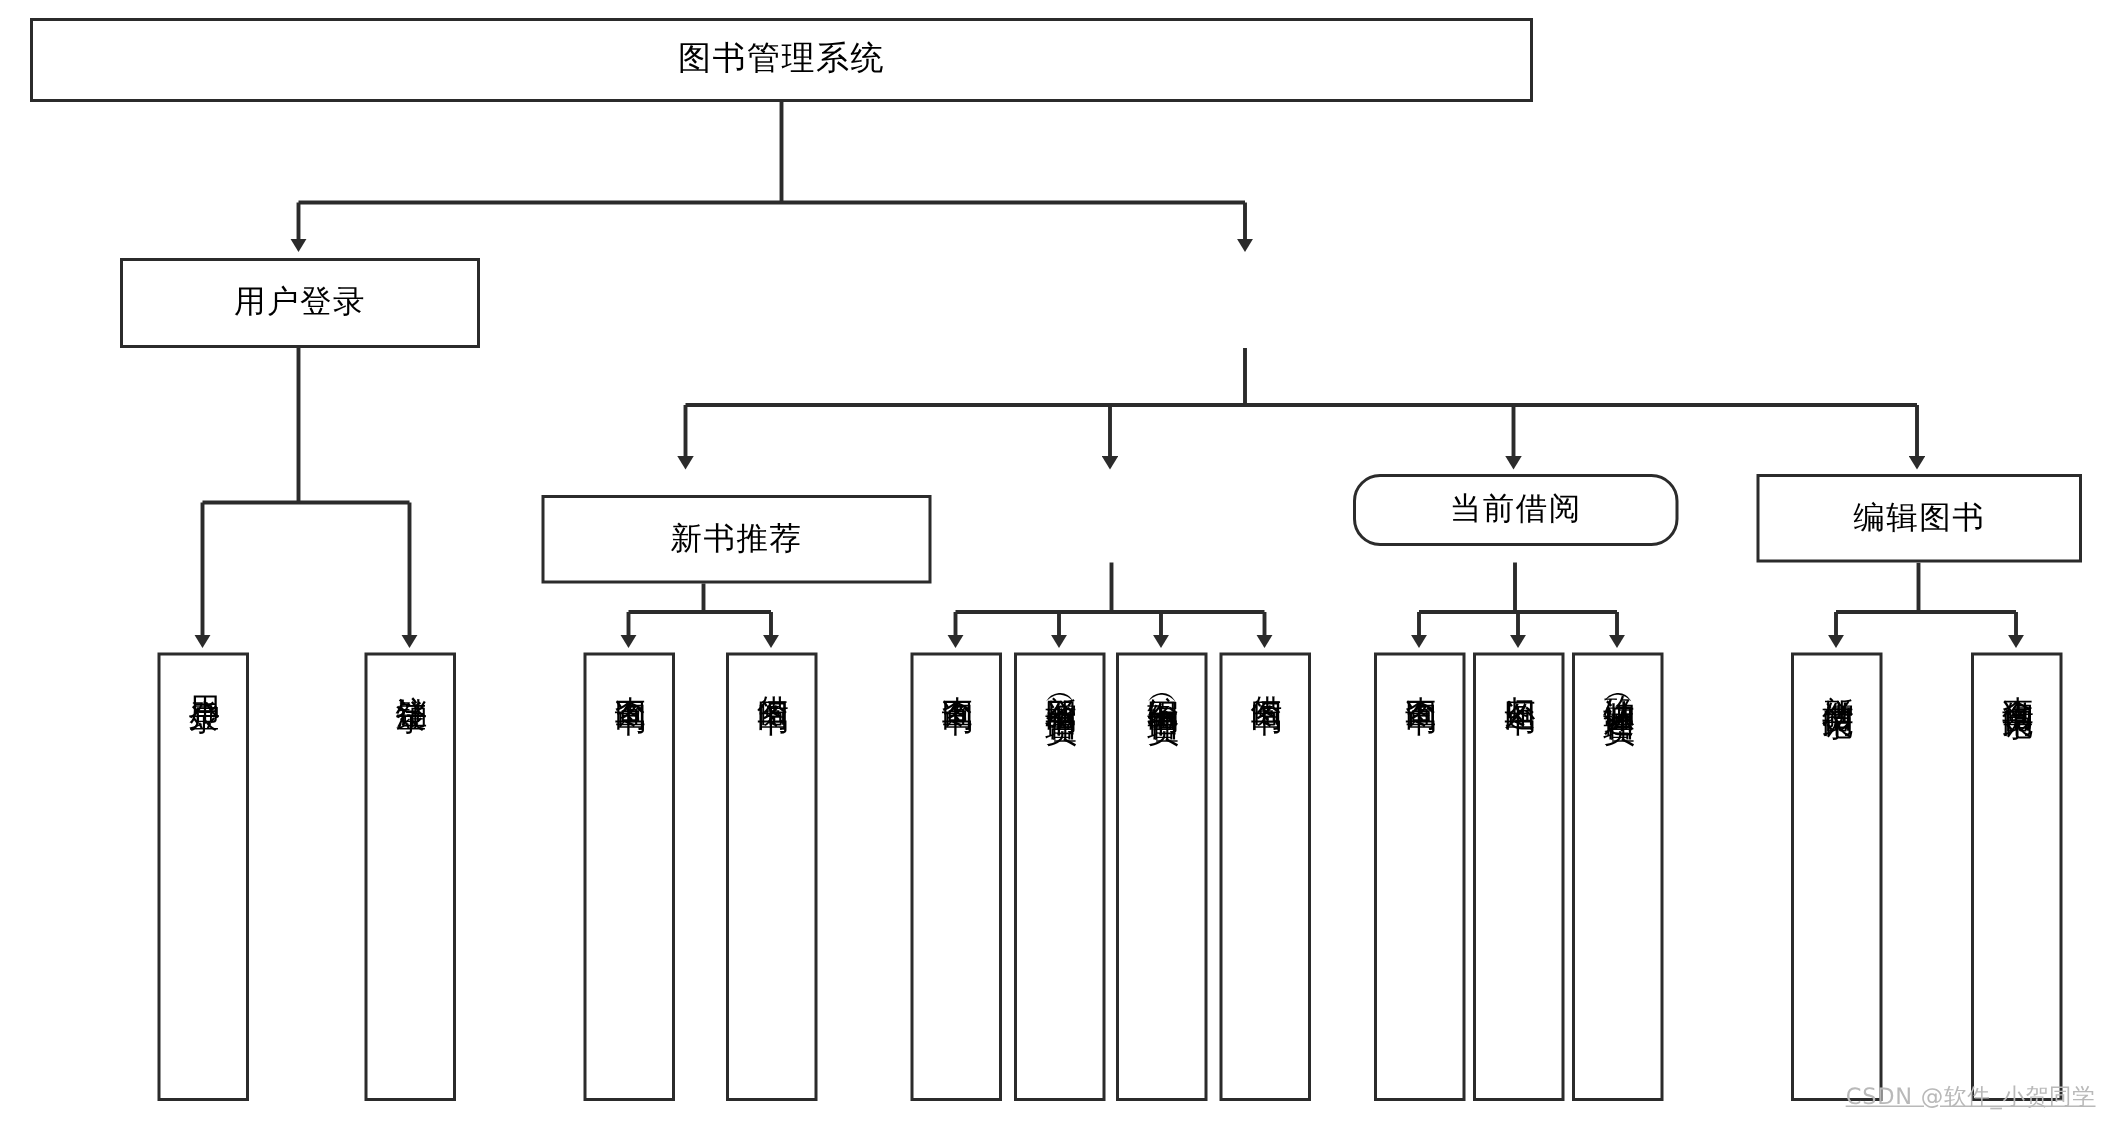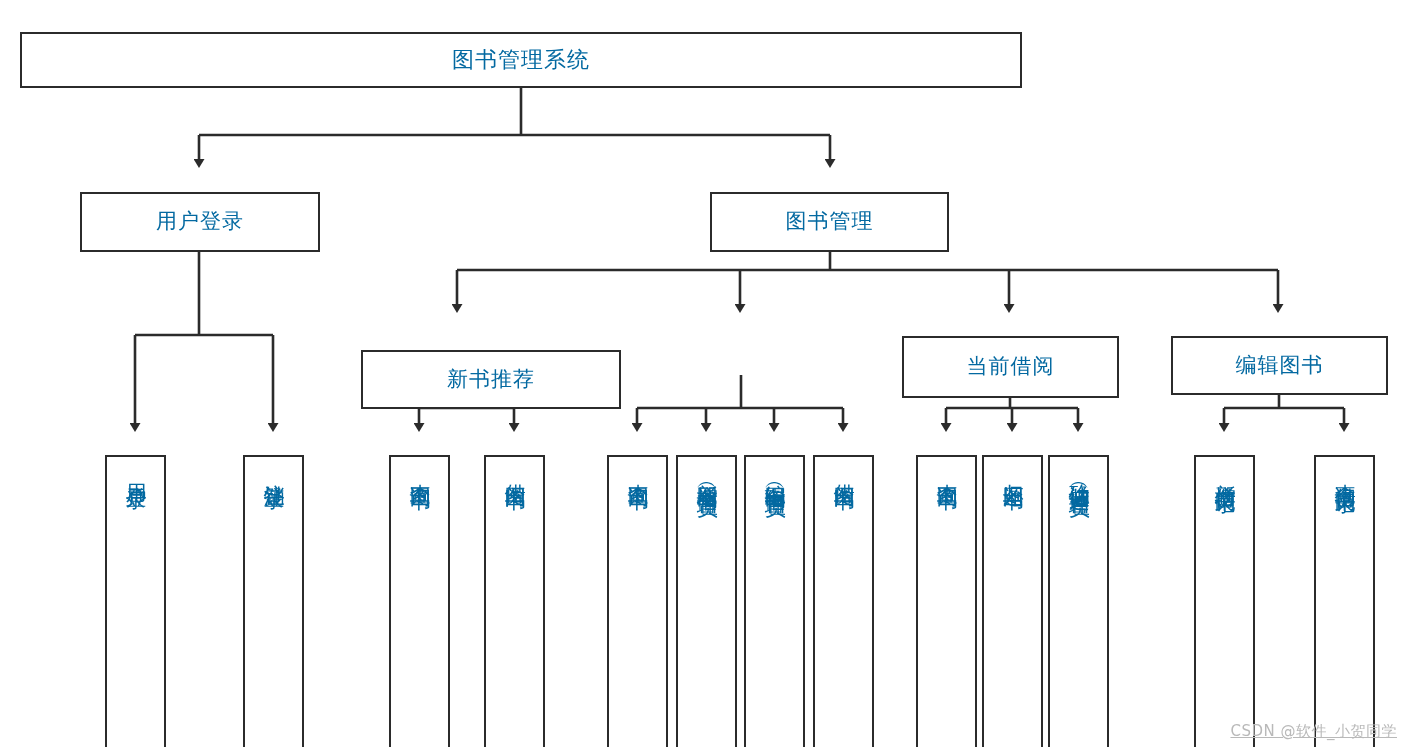--- a/index.html
+++ b/index.html
@@ -25,22 +25,21 @@
     height: 747px;
   }
   .node {
     position: absolute;
     box-sizing: border-box;
     border: 2px solid #2b2b2b;
     background: #ffffff;
     display: flex;
     align-items: center;
     justify-content: center;
-    color: #0369a1;
-    margin-top: 20px;
+    color: #000000;
   }
   .node-h .label {
     font-size: 21px;
     line-height: 1.2;
     letter-spacing: 1px;
     white-space: nowrap;
   }
   .node-v {
     align-items: flex-start;
     justify-content: center;
@@ -123,28 +122,25 @@
     </g>
   </svg>
 
   <div class="node node-h title-node" style="left:20px; top:12px; width:1002px; height:56px;">
     <span class="label">图书管理系统</span>
   </div>
 
   <div class="node node-h" style="left:80px; top:172px; width:240px; height:60px;">
     <span class="label">用户登录</span>
   </div>
-  <div class="node node-h" style="left:710px; top:172px; width:239px; height:60px;">
-    <span class="label">图书管理</span>
-  </div>
 
   <div class="node node-h" style="left:361px; top:330px; width:260px; height:59px;">
     <span class="label">新书推荐</span>
   </div>
-  <div class="node node-h" style="left:902px; top:316px; width:217px; height:62px;">
+  <div class="node node-h" style="left:902px; top:316px; width:217px; height:48px;border-radius:18px;">
     <span class="label">当前借阅</span>
   </div>
   <div class="node node-h" style="left:1171px; top:316px; width:217px; height:59px;">
     <span class="label">编辑图书</span>
   </div>
 
   <div class="node node-v" style="left:105px; top:435px; width:61px; height:299px;">
     <span class="label">用户登录</span>
   </div>
   <div class="node node-v" style="left:243px; top:435px; width:61px; height:299px;">

